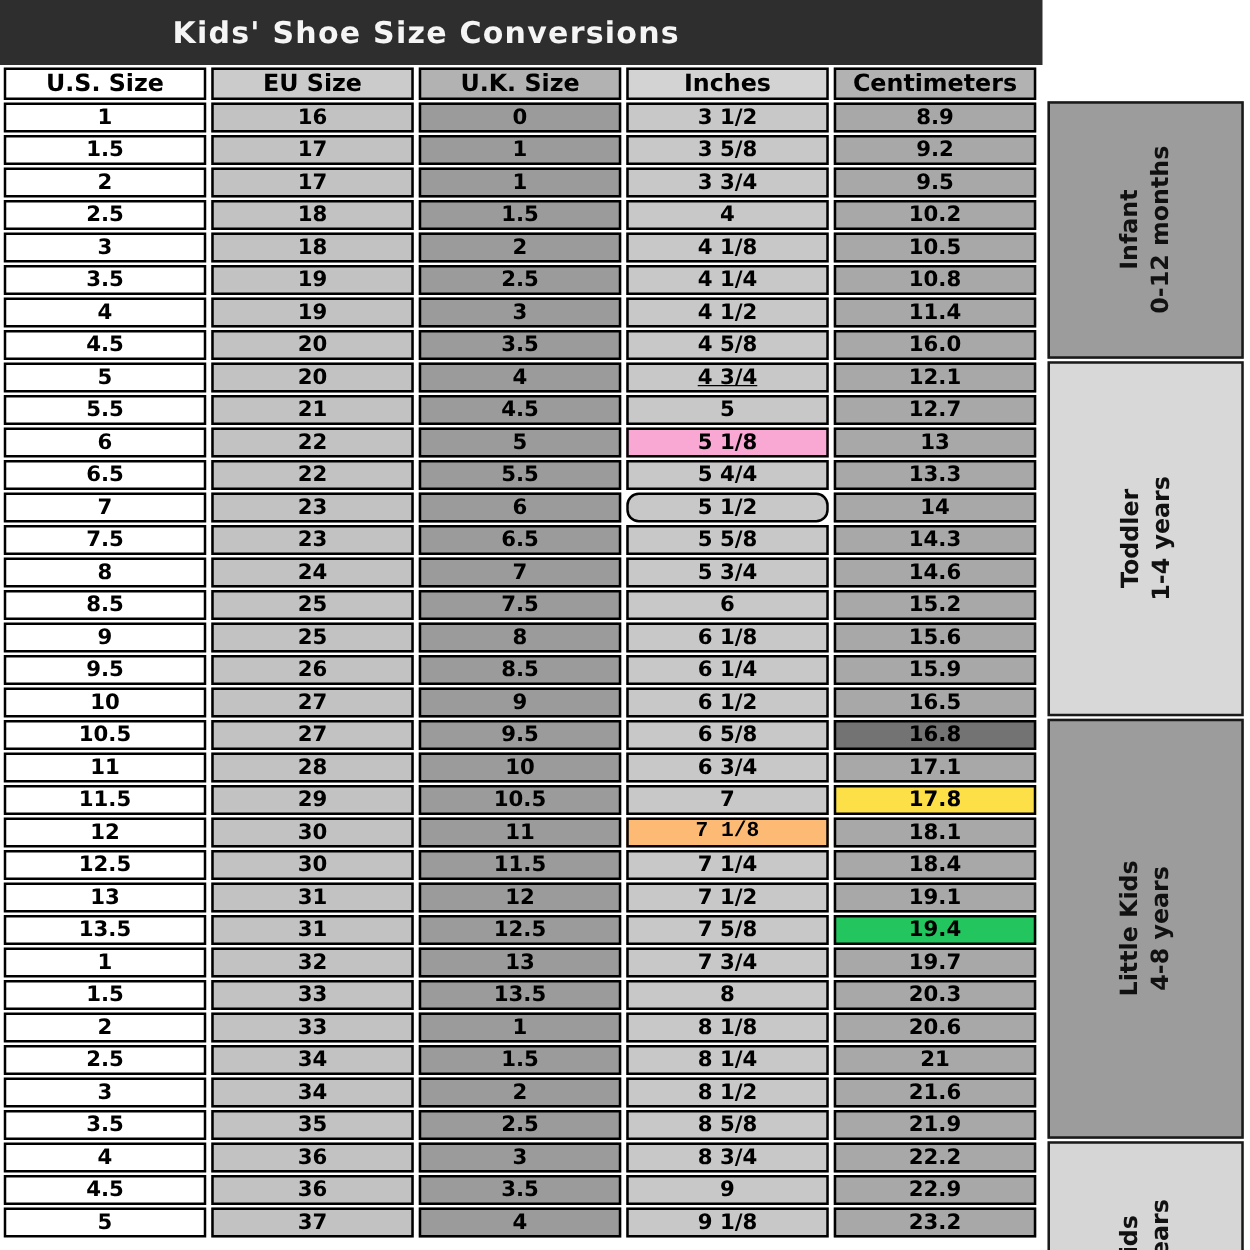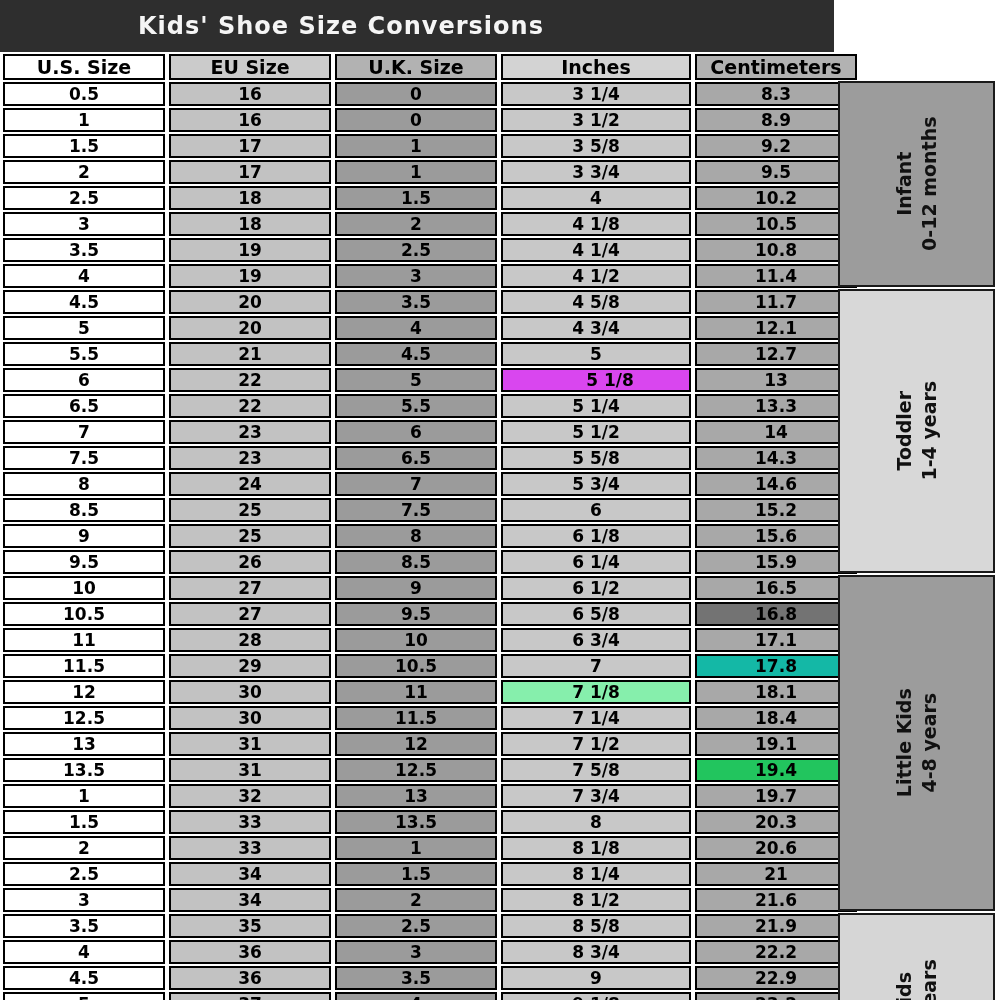--- a/index.html
+++ b/index.html
@@ -48,27 +48,20 @@
     <tr>
         <th style="background: rgb(255, 255, 255);">U.S. Size</th>
         <th style="background: rgb(203, 203, 203);">EU Size</th>
         <th style="background: rgb(178, 178, 178);">U.K. Size</th>
         <th style="background: rgb(211, 211, 211);">Inches</th>
         <th style="background: rgb(178, 178, 178);">Centimeters</th>
       </tr>
   </thead>
   <tbody>
       <tr>
-        <td style="background: rgb(255, 255, 255);">0.5</td>
-        <td style="background: rgb(194, 194, 194);">16</td>
-        <td style="background: rgb(155, 155, 155);">0</td>
-        <td style="background: rgb(200, 200, 200);">3 1/4</td>
-        <td style="background: rgb(168, 168, 168);">8.3</td>
-      </tr>
-      <tr>
         <td style="background: rgb(255, 255, 255);">1</td>
         <td style="background: rgb(194, 194, 194);">16</td>
         <td style="background: rgb(155, 155, 155);">0</td>
         <td style="background: rgb(200, 200, 200);">3 1/2</td>
         <td style="background: rgb(168, 168, 168);">8.9</td>
       </tr>
       <tr>
         <td style="background: rgb(255, 255, 255);">1.5</td>
         <td style="background: rgb(194, 194, 194);">17</td>
         <td style="background: rgb(155, 155, 155);">1</td>
@@ -108,55 +101,55 @@
         <td style="background: rgb(194, 194, 194);">19</td>
         <td style="background: rgb(155, 155, 155);">3</td>
         <td style="background: rgb(200, 200, 200);">4 1/2</td>
         <td style="background: rgb(168, 168, 168);">11.4</td>
       </tr>
       <tr>
         <td style="background: rgb(255, 255, 255);">4.5</td>
         <td style="background: rgb(194, 194, 194);">20</td>
         <td style="background: rgb(155, 155, 155);">3.5</td>
         <td style="background: rgb(200, 200, 200);">4 5/8</td>
-        <td style="background: rgb(168, 168, 168);">11.7</td>
+        <td style="background: rgb(168, 168, 168);">16.0</td>
       </tr>
       <tr>
         <td style="background: rgb(255, 255, 255);">5</td>
         <td style="background: rgb(194, 194, 194);">20</td>
         <td style="background: rgb(155, 155, 155);">4</td>
-        <td style="background: rgb(200, 200, 200);">4 3/4</td>
+        <td style="background: rgb(200, 200, 200); text-decoration: underline;">4 3/4</td>
         <td style="background: rgb(168, 168, 168);">12.1</td>
       </tr>
       <tr>
         <td style="background: rgb(255, 255, 255);">5.5</td>
         <td style="background: rgb(194, 194, 194);">21</td>
         <td style="background: rgb(155, 155, 155);">4.5</td>
         <td style="background: rgb(200, 200, 200);">5</td>
         <td style="background: rgb(168, 168, 168);">12.7</td>
       </tr>
       <tr>
         <td style="background: rgb(255, 255, 255);">6</td>
         <td style="background: rgb(194, 194, 194);">22</td>
         <td style="background: rgb(155, 155, 155);">5</td>
-        <td style="background: #d946ef; padding-left: 28px;">5 1/8</td>
+        <td style="background: #f9a8d4;">5 1/8</td>
         <td style="background: rgb(168, 168, 168);">13</td>
       </tr>
       <tr>
         <td style="background: rgb(255, 255, 255);">6.5</td>
         <td style="background: rgb(194, 194, 194);">22</td>
         <td style="background: rgb(155, 155, 155);">5.5</td>
-        <td style="background: rgb(200, 200, 200);">5 1/4</td>
+        <td style="background: rgb(200, 200, 200);">5 4/4</td>
         <td style="background: rgb(168, 168, 168);">13.3</td>
       </tr>
       <tr>
         <td style="background: rgb(255, 255, 255);">7</td>
         <td style="background: rgb(194, 194, 194);">23</td>
         <td style="background: rgb(155, 155, 155);">6</td>
-        <td style="background: rgb(200, 200, 200);">5 1/2</td>
+        <td style="background: rgb(200, 200, 200); border-radius: 10px;">5 1/2</td>
         <td style="background: rgb(168, 168, 168);">14</td>
       </tr>
       <tr>
         <td style="background: rgb(255, 255, 255);">7.5</td>
         <td style="background: rgb(194, 194, 194);">23</td>
         <td style="background: rgb(155, 155, 155);">6.5</td>
         <td style="background: rgb(200, 200, 200);">5 5/8</td>
         <td style="background: rgb(168, 168, 168);">14.3</td>
       </tr>
       <tr>
@@ -206,27 +199,27 @@
         <td style="background: rgb(194, 194, 194);">28</td>
         <td style="background: rgb(155, 155, 155);">10</td>
         <td style="background: rgb(200, 200, 200);">6 3/4</td>
         <td style="background: rgb(168, 168, 168);">17.1</td>
       </tr>
       <tr>
         <td style="background: rgb(255, 255, 255);">11.5</td>
         <td style="background: rgb(194, 194, 194);">29</td>
         <td style="background: rgb(155, 155, 155);">10.5</td>
         <td style="background: rgb(200, 200, 200);">7</td>
-        <td style="background: #14b8a6;">17.8</td>
+        <td style="background: #fde047;">17.8</td>
       </tr>
       <tr>
         <td style="background: rgb(255, 255, 255);">12</td>
         <td style="background: rgb(194, 194, 194);">30</td>
         <td style="background: rgb(155, 155, 155);">11</td>
-        <td style="background: #86efac;">7 1/8</td>
+        <td style="background: #fdba74; font-family: Liberation Mono, monospace;">7 1/8</td>
         <td style="background: rgb(168, 168, 168);">18.1</td>
       </tr>
       <tr>
         <td style="background: rgb(255, 255, 255);">12.5</td>
         <td style="background: rgb(194, 194, 194);">30</td>
         <td style="background: rgb(155, 155, 155);">11.5</td>
         <td style="background: rgb(200, 200, 200);">7 1/4</td>
         <td style="background: rgb(168, 168, 168);">18.4</td>
       </tr>
       <tr>

